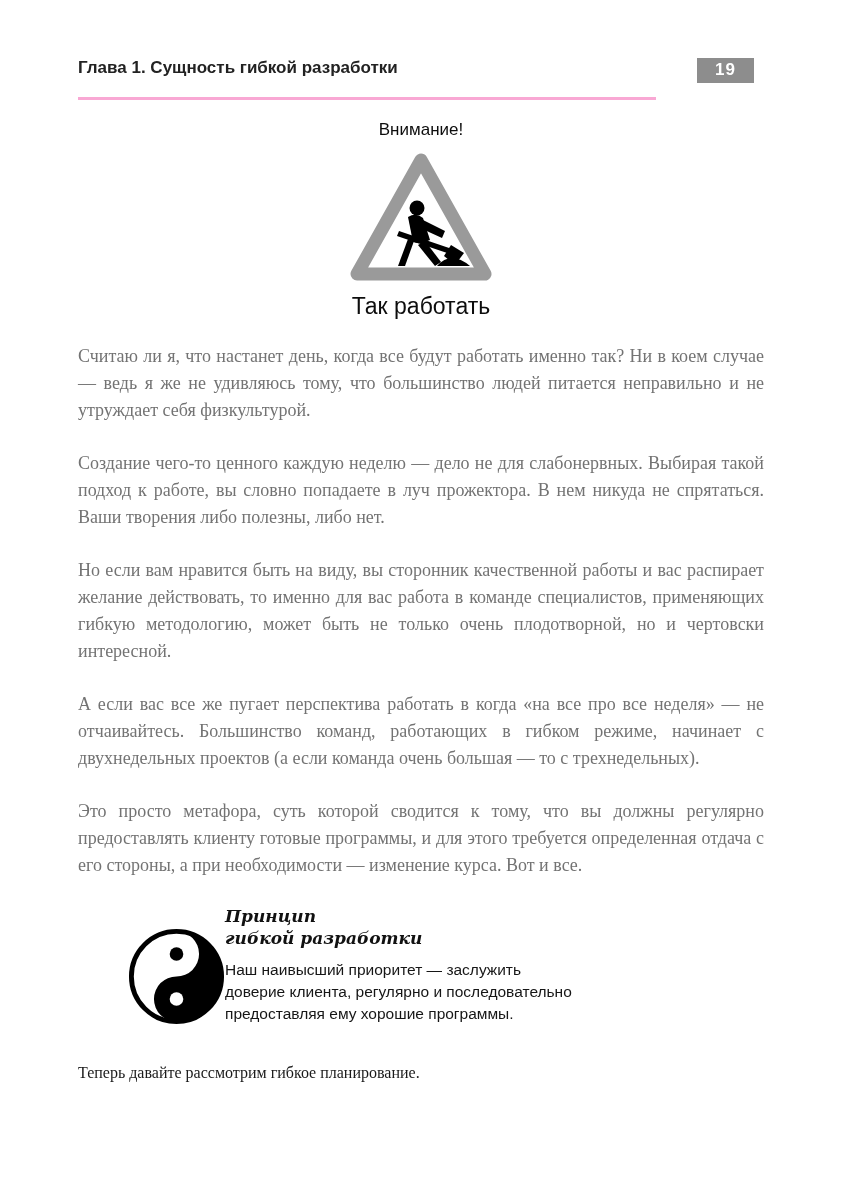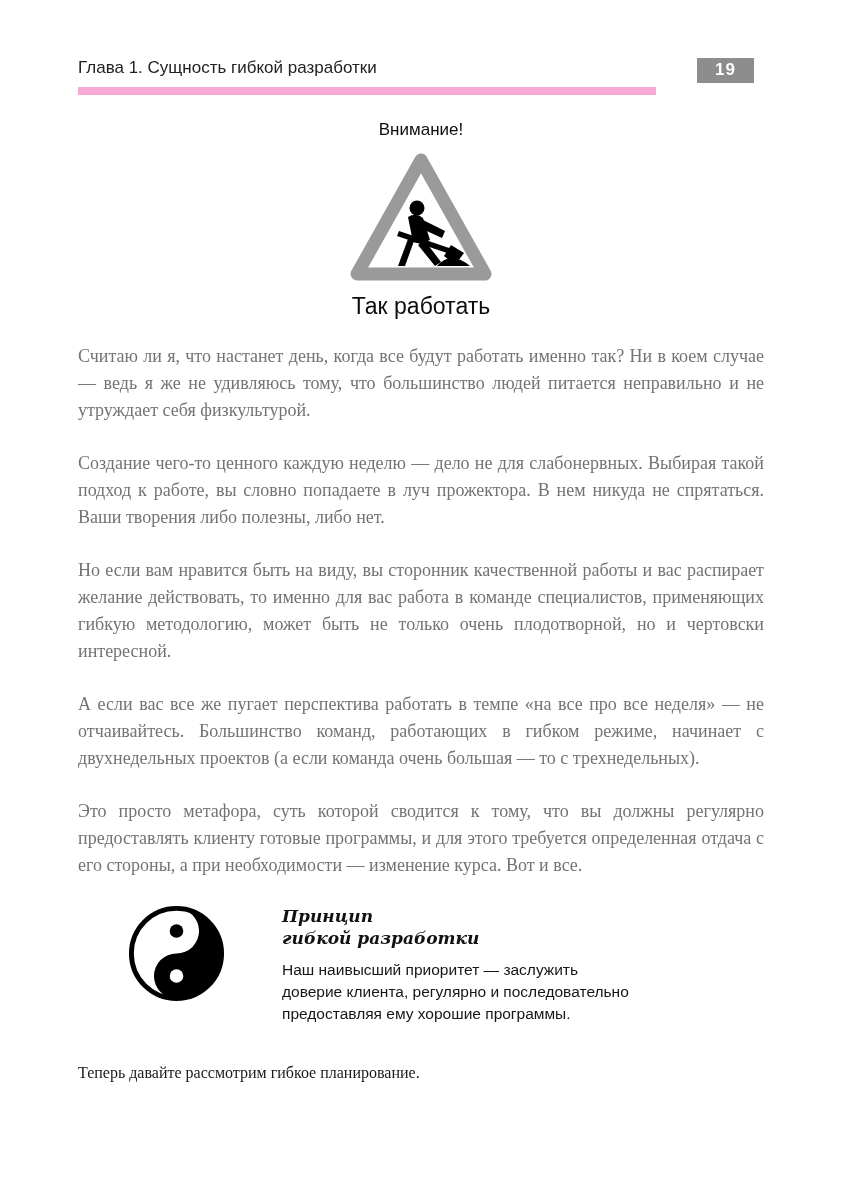--- a/index.html
+++ b/index.html
@@ -16,22 +16,23 @@
     font-family: "Liberation Serif", serif;
   }
   
   .runhead { position: relative; margin-bottom: 22px; height: 40px; }
   .chapter-title {
     display: inline-block;
     width: 578px;
     font-family: "Liberation Sans", sans-serif;
     font-size: 17px;
     color: #222222;
-    padding-bottom: 9px;
-    border-bottom: 8px solid #f9a8d4;
+    padding-bottom: 19px;
+    border-bottom: 3px solid #f9a8d4;
+    font-weight: bold;
   }
   .page-badge {
     position: absolute;
     right: 10px;
     top: 0;
     background: #8d8d8d;
     color: #ffffff;
     font-family: "Liberation Sans", sans-serif;
     font-weight: bold;
     font-size: 17px;
@@ -59,22 +60,21 @@
   .bodytext p {
     font-size: 18px;
     line-height: 27px;
     text-align: justify;
     margin-bottom: 26px;
     color: #737373;
   }
   
   .principle {
     display: flex;
-    align-items: flex-start;
-    gap: 57px;
+    align-items: flex-end;
     padding-left: 50px;
     margin: 4px 0 34px 0;
   }
   .principle-text { max-width: 360px; }
   .principle-head {
     font-family: "DejaVu Serif", serif;
     font-style: italic;
     font-weight: bold;
     font-size: 17px;
     line-height: 22px;
@@ -121,21 +121,21 @@
   </div>
 
   <div class="caption">
     <div>Так работать</div>
   </div>
 
   <div class="bodytext">
     <p>Считаю ли я, что настанет день, когда все будут работать именно так? Ни в коем случае — ведь я же не удивляюсь тому, что большинство людей питается неправильно и не утруждает себя физкультурой.</p>
     <p>Создание чего-то ценного каждую неделю — дело не для слабонервных. Выбирая такой подход к работе, вы словно попадаете в луч прожектора. В нем никуда не спрятаться. Ваши творения либо полезны, либо нет.</p>
     <p>Но если вам нравится быть на виду, вы сторонник качественной работы и вас распирает желание действовать, то именно для вас работа в команде специалистов, применяющих гибкую методологию, может быть не только очень плодотворной, но и чертовски интересной.</p>
-    <p>А если вас все же пугает перспектива работать в темпе «на все про все неделя» — не отчаивайтесь. Большинство команд, работающих в гибком режиме, начинает с двухнедельных проектов (а если команда очень большая — то с трехнедельных).</p>
+    <p>А если вас все же пугает перспектива работать в когда «на все про все неделя» — не отчаивайтесь. Большинство команд, работающих в гибком режиме, начинает с двухнедельных проектов (а если команда очень большая — то с трехнедельных).</p>
     <p>Это просто метафора, суть которой сводится к тому, что вы должны регулярно предоставлять клиенту готовые программы, и для этого требуется определенная отдача с его стороны, а при необходимости — изменение курса. Вот и все.</p>
   </div>
 
   <div class="principle">
     <span class="icon">
       <svg viewBox="0 0 100 100" width="97" height="97" aria-hidden="true">
         <circle cx="50" cy="50" r="46.5" fill="#ffffff" stroke="#000000" stroke-width="5"></circle>
         <path d="M50 3.5 a46.5 46.5 0 0 1 0 93 a23.25 23.25 0 0 1 0 -46.5 a23.25 23.25 0 0 0 0 -46.5 Z" fill="#000000"></path>
         <circle cx="50" cy="26.75" r="7" fill="#000000"></circle>
         <circle cx="50" cy="73.25" r="7" fill="#ffffff"></circle>

